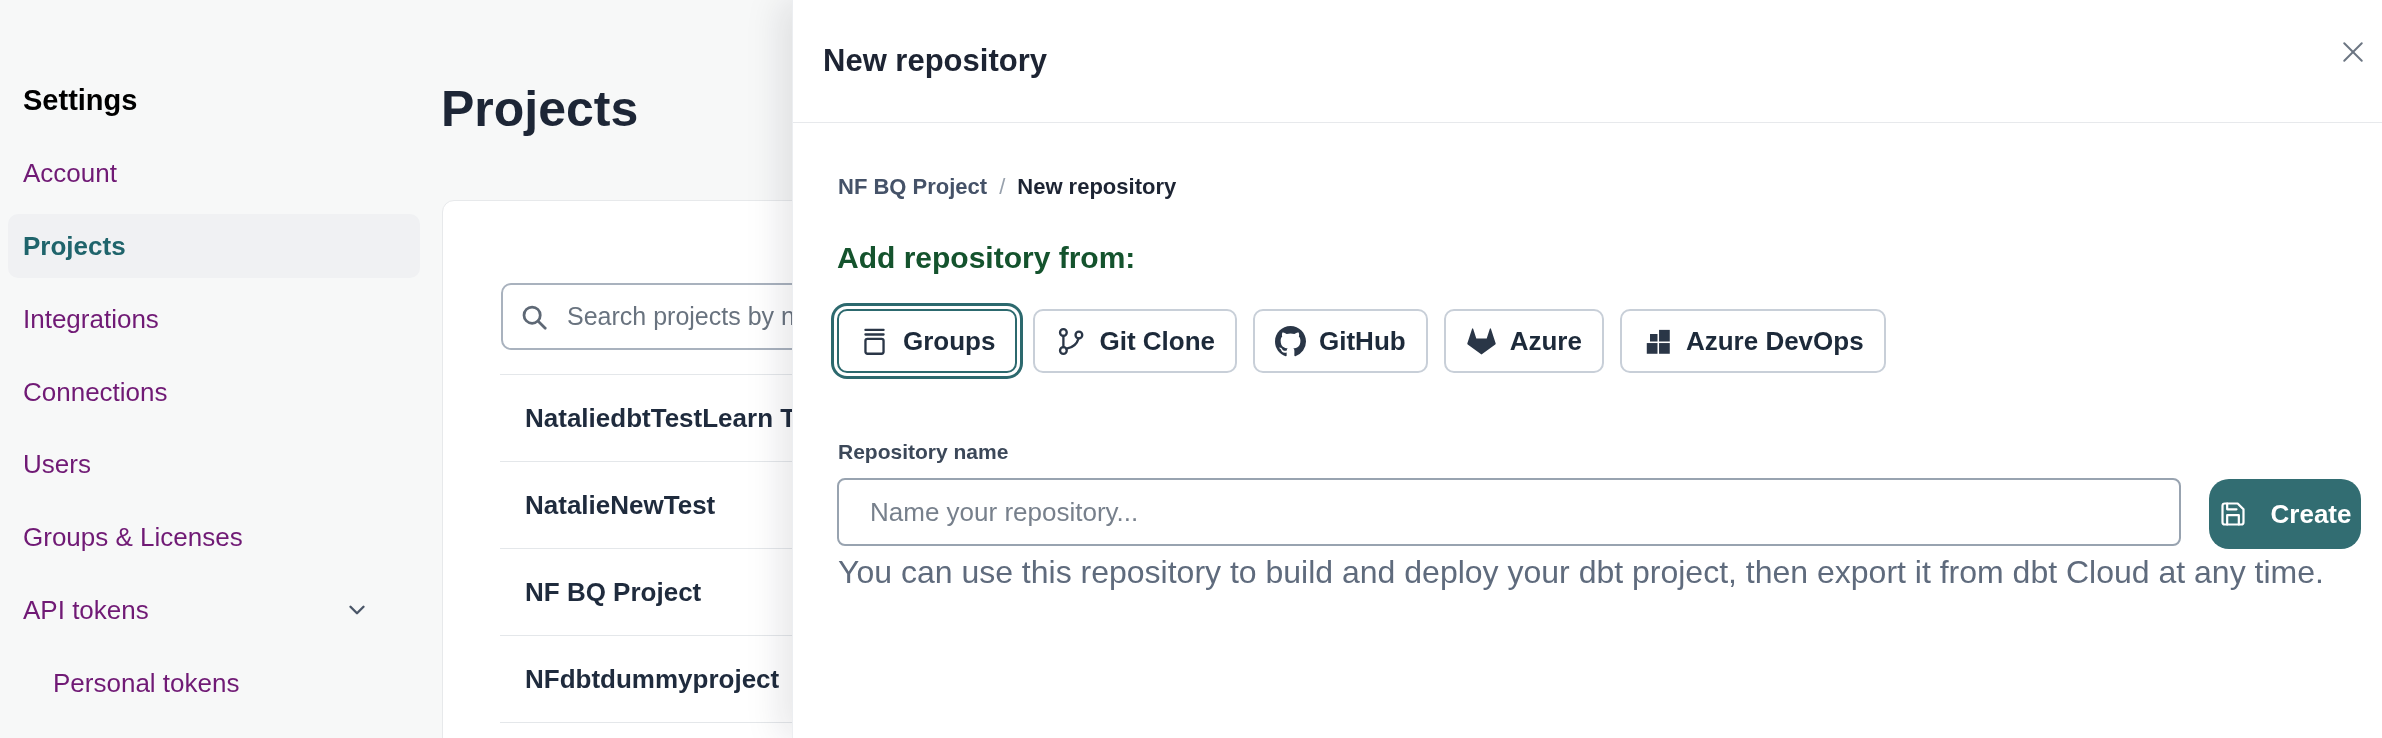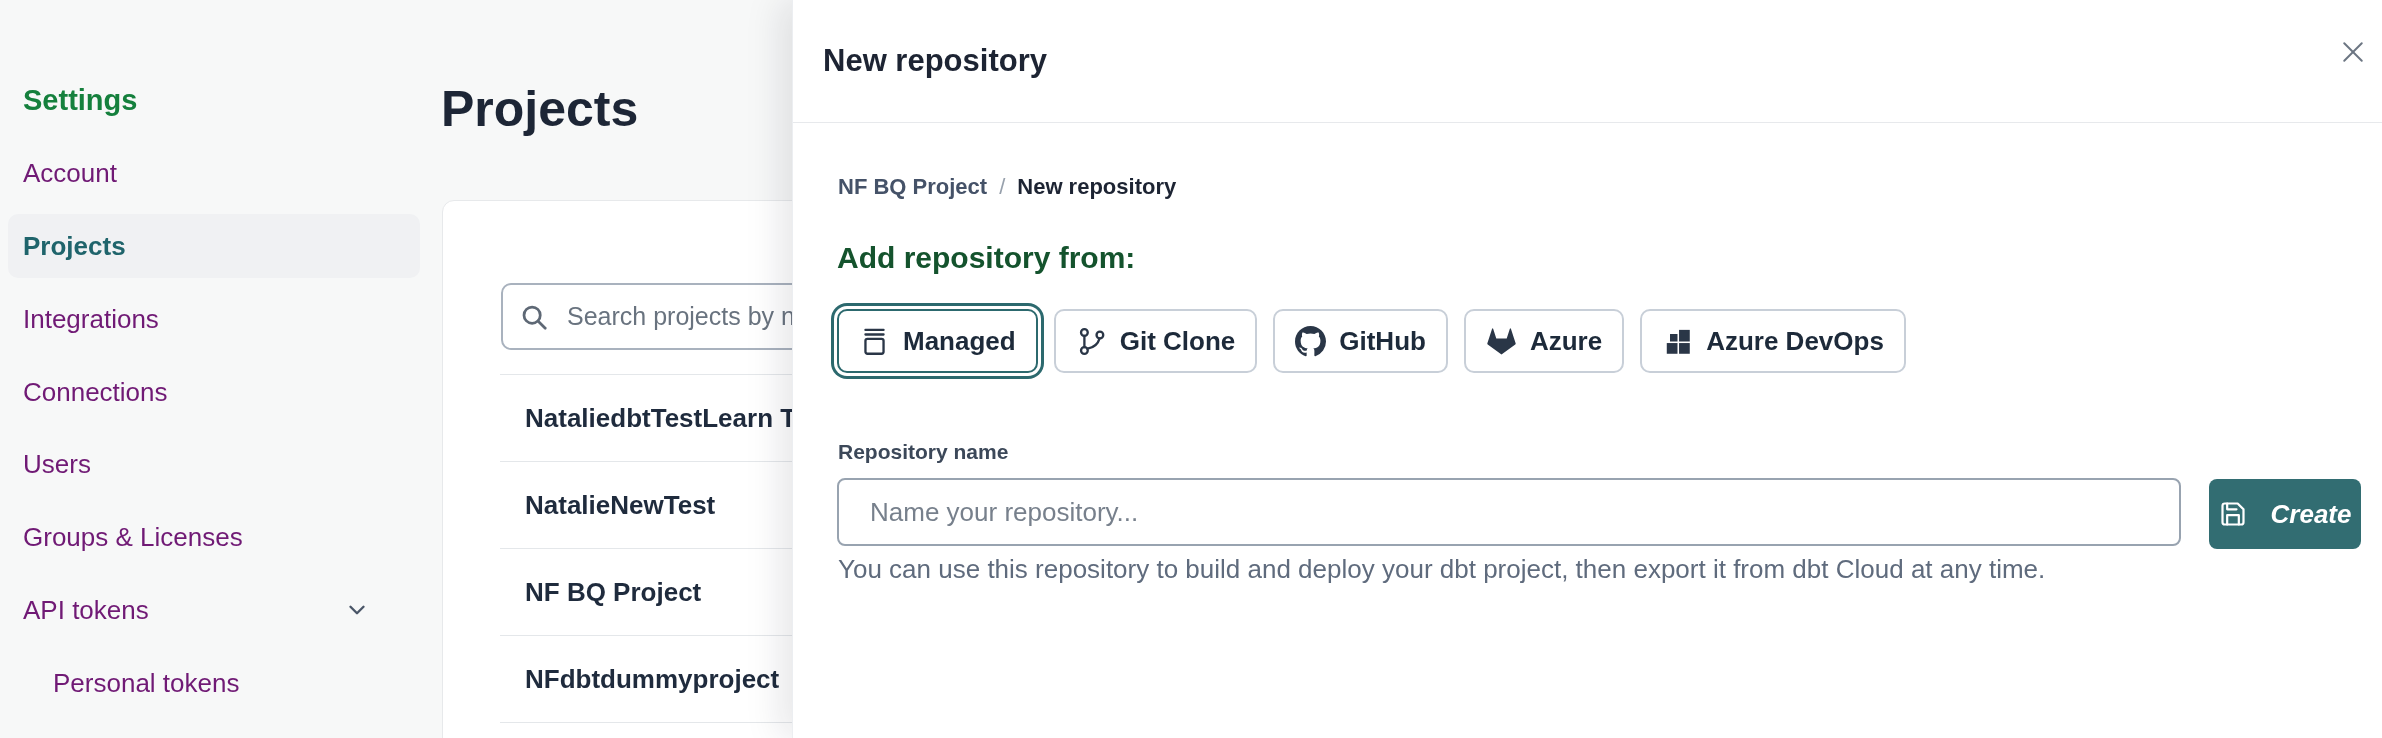--- a/index.html
+++ b/index.html
@@ -1,21 +1,21 @@
 <!DOCTYPE html>
 <html><head>
 <meta charset="utf-8">
 <style>
   * { margin:0; padding:0; box-sizing:border-box; }
   html,body { width:2382px; height:738px; }
   body { font-family:"Liberation Sans", sans-serif; background:#f7f8f8; overflow:hidden; }
   #stage { position:relative; width:2382px; height:738px; background:#f7f8f8; overflow:hidden; }
 
   
-  .sidebar-title { position:absolute; left:23px; top:84px; font-size:29px; font-weight:700; color:#15803d; }
+  .sidebar-title { position:absolute; left:23px; top:84px; font-size:29px; font-weight:700; color:#000000; }
   .nav-item { position:absolute; left:23px; height:44px; display:flex; align-items:center;
               font-size:26px; color:#701a75; cursor:pointer; }
   .nav-pill { position:absolute; left:8px; top:214px; width:412px; height:64px;
               background:#f0f1f3; border-radius:10px; }
   .nav-item.active { color:#1f646b; font-weight:700; }
   .nav-chevron { position:absolute; left:344px; top:597px; width:26px; height:26px; color:#4a5668; }
 
   
   .page-title { position:absolute; left:441px; top:80px; font-size:50px; font-weight:700; color:#1d2636; }
   .card { position:absolute; left:442px; top:200px; width:1900px; height:620px;
@@ -58,26 +58,26 @@
   .src-btn svg { width:31px; height:31px; color:#2a3647; flex:0 0 auto; }
   .src-btn.selected { border:2px solid #2c696e; box-shadow:0 0 0 3px #ffffff, 0 0 0 6px #2c696e; }
 
   .field-label { position:absolute; left:45px; top:440px; font-size:21px; font-weight:700; color:#3c4859; }
   .repo-input { position:absolute; left:44px; top:478px; width:1344px; height:68px;
                 border:2px solid #98a3b0; border-radius:8px; padding:0 31px; font-size:26px;
                 color:#2b3645; font-family:"Liberation Sans", sans-serif; outline:none; background:#fff; }
   .repo-input::placeholder { color:#77808c; }
 
   .create-btn { position:absolute; left:1416px; top:479px; width:152px; height:70px;
-                background:#326d72; border:none; border-radius:8px; cursor:pointer;
+                background:#326d72; border:none; border-radius:20px; cursor:pointer;
                 display:flex; align-items:center; justify-content:center; gap:24px;
-                color:#ffffff; font-family:"Liberation Sans", sans-serif; font-size:26px; font-weight:600;font-style:italic; }
+                color:#ffffff; font-family:"Liberation Sans", sans-serif; font-size:26px; font-weight:600; }
   .create-btn svg { width:28px; height:28px; }
 
-  .helper-text { position:absolute; left:45px; top:554px; font-size:26px; color:#5f6b7d; }
+  .helper-text { position:absolute; left:45px; top:554px; font-size:32px; color:#5f6b7d; }
 </style>
 </head>
 <body>
 
 <div id="stage">
 
   <div class="sidebar-title">Settings</div>
 
   <div class="nav-pill"></div>
 
@@ -136,21 +136,21 @@
     <div class="section-heading">Add repository from:</div>
 
     <div class="src-row">
 
       <button class="src-btn selected">
         <svg viewBox="0 0 24 24" fill="none" stroke="currentColor" stroke-width="1.8" stroke-linecap="round">
           <line x1="5" y1="3" x2="19" y2="3"></line>
             <line x1="5" y1="6.6" x2="19" y2="6.6"></line>
           <rect x="5" y="10" width="14" height="11.5" rx="1.5"></rect>
         </svg>
-        <span>Managed</span>
+        <span>Groups</span>
       </button>
 
       <button class="src-btn">
         <svg viewBox="0 0 24 24" fill="none" stroke="currentColor" stroke-width="1.8" stroke-linecap="round">
           <circle cx="6.5" cy="5" r="2.6"></circle>
             <circle cx="6.5" cy="19" r="2.6"></circle>
             <circle cx="18.5" cy="7" r="2.6"></circle>
           <line x1="6.5" y1="7.6" x2="6.5" y2="16.4"></line>
           <path d="M9 17.6 C 14.2 16.6 17.2 13.3 18.2 9.8"></path>
         </svg>

